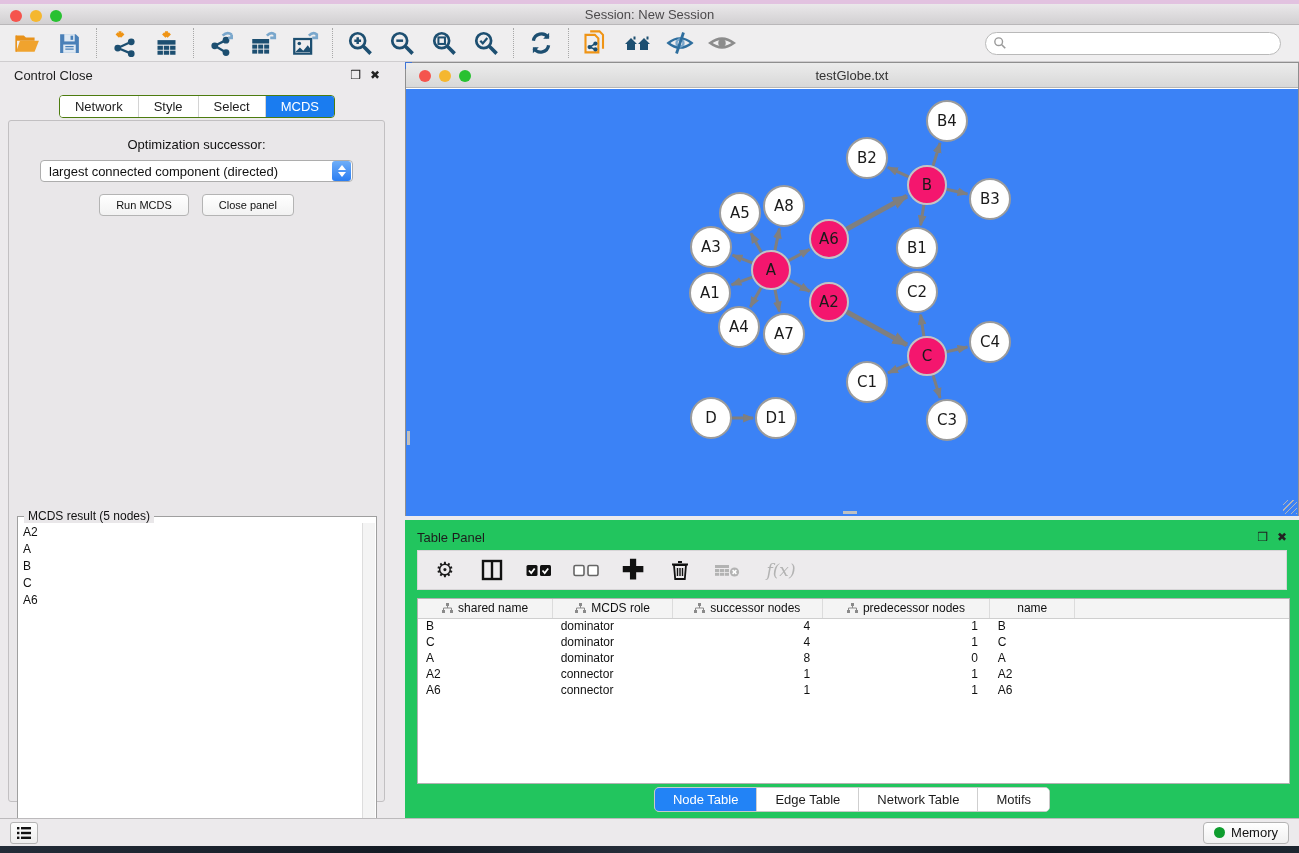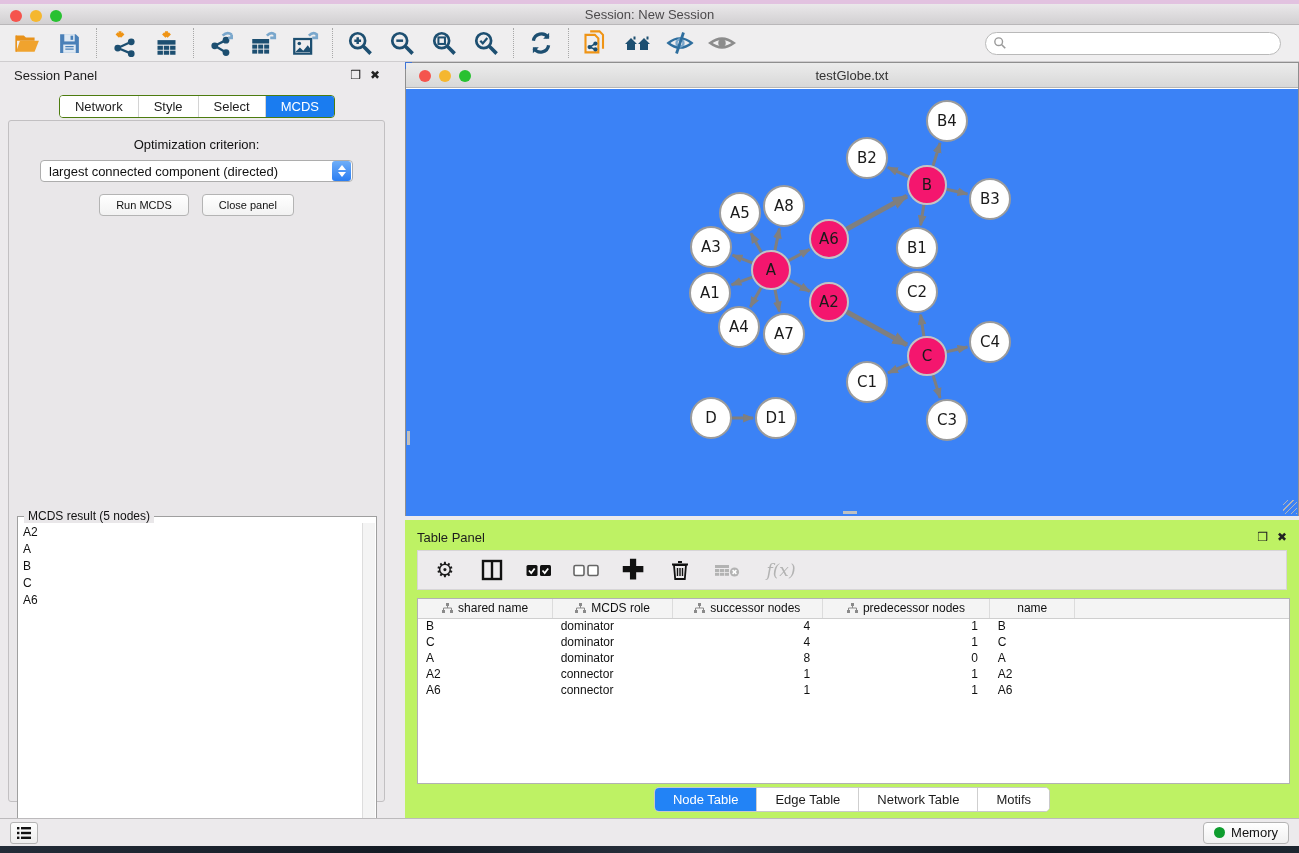--- a/index.html
+++ b/index.html
@@ -73,21 +73,21 @@
             display:flex; align-items:center; justify-content:center; }
   .net-titlebar .title { font-size:13px; color:#333; }
   .net-tl { position:absolute; left:13px; top:7px; display:flex; gap:8px; }
   .net-canvas { position:absolute; left:0; top:26px; width:892px; height:427px; background:#3b82f6; overflow:hidden; }
   .resize-grip { position:absolute; right:1px; bottom:1px; width:14px; height:14px;
      background:repeating-linear-gradient(135deg, transparent 0 3px, #b5b5b5 3px 4px); }
   .vscroll-mark { position:absolute; left:1px; top:368px; width:3px; height:14px; background:#c0c0c0; }
   .hscroll-mark { position:absolute; left:437px; bottom:1px; width:14px; height:3px; background:#c0c0c0; }
 
   
-  .tpanel { position:absolute; left:405px; top:520px; width:894px; height:298px; background:#bef264; }
+  .tpanel { position:absolute; left:405px; top:520px; width:894px; height:298px; background:#22c55e; }
   .tp-toolbar { position:absolute; left:12px; top:30px; width:870px; height:40px; background:#edebed;
                 border:1px solid #d7d5d7; display:flex; align-items:center; gap:21px; padding:0 14px; }
   .tp-ic { display:flex; align-items:center; justify-content:center; width:26px; height:26px; cursor:default; }
   .gear-glyph { font-size:21px; color:#1c1c1c; font-family:"DejaVu Sans",sans-serif; }
   .plus-glyph { font-size:27px; font-weight:bold; color:#111; line-height:20px; }
   .fx-glyph { font-family:"DejaVu Serif",serif; font-style:italic; font-size:17px; color:#b3b3b3; }
 
   .dtable-wrap { position:absolute; left:12px; top:78px; width:873px; height:186px; background:#fff;
                  border:1px solid #b2b2b2; overflow:hidden; }
   table.dtable { border-collapse:collapse; }
@@ -291,36 +291,36 @@
           <circle cx="6.5" cy="6.5" r="4.4" fill="none" stroke="#9a9a9a" stroke-width="1.6"></circle>
           <path d="M10,10 L14,14" stroke="#9a9a9a" stroke-width="1.8"></path>
         </svg>
       <input type="text" placeholder="" style="">
     </div>
   </div>
 </div>
 
 <div class="cpanel">
   <div class="panel-head">
-    <span class="ph-title">Session Panel</span>
+    <span class="ph-title">Control Close</span>
     <span class="ph-btns">
       <span class="ph-btn">❒</span>
       <span class="ph-btn">✖</span>
     </span>
   </div>
   <div class="cp-tabs">
       <div class="seggroup" id="cp-tabs">
         <div class="seg">Network</div>
         <div class="seg">Style</div>
         <div class="seg">Select</div>
         <div class="seg active">MCDS</div>
       </div>
     </div>
   <div class="cp-body">
-    <div class="opt-label">Optimization criterion:</div>
+    <div class="opt-label">Optimization successor:</div>
     <div class="dropdown">
       <span class="dd-text">largest connected component (directed)</span>
       <span class="dd-stepper">
           <span class="dd-up"></span>
           <span class="dd-dn"></span>
         </span>
     </div>
     <div class="cp-btnrow">
       <button class="mac-btn">Run MCDS</button>
       <button class="mac-btn">Close panel</button>

